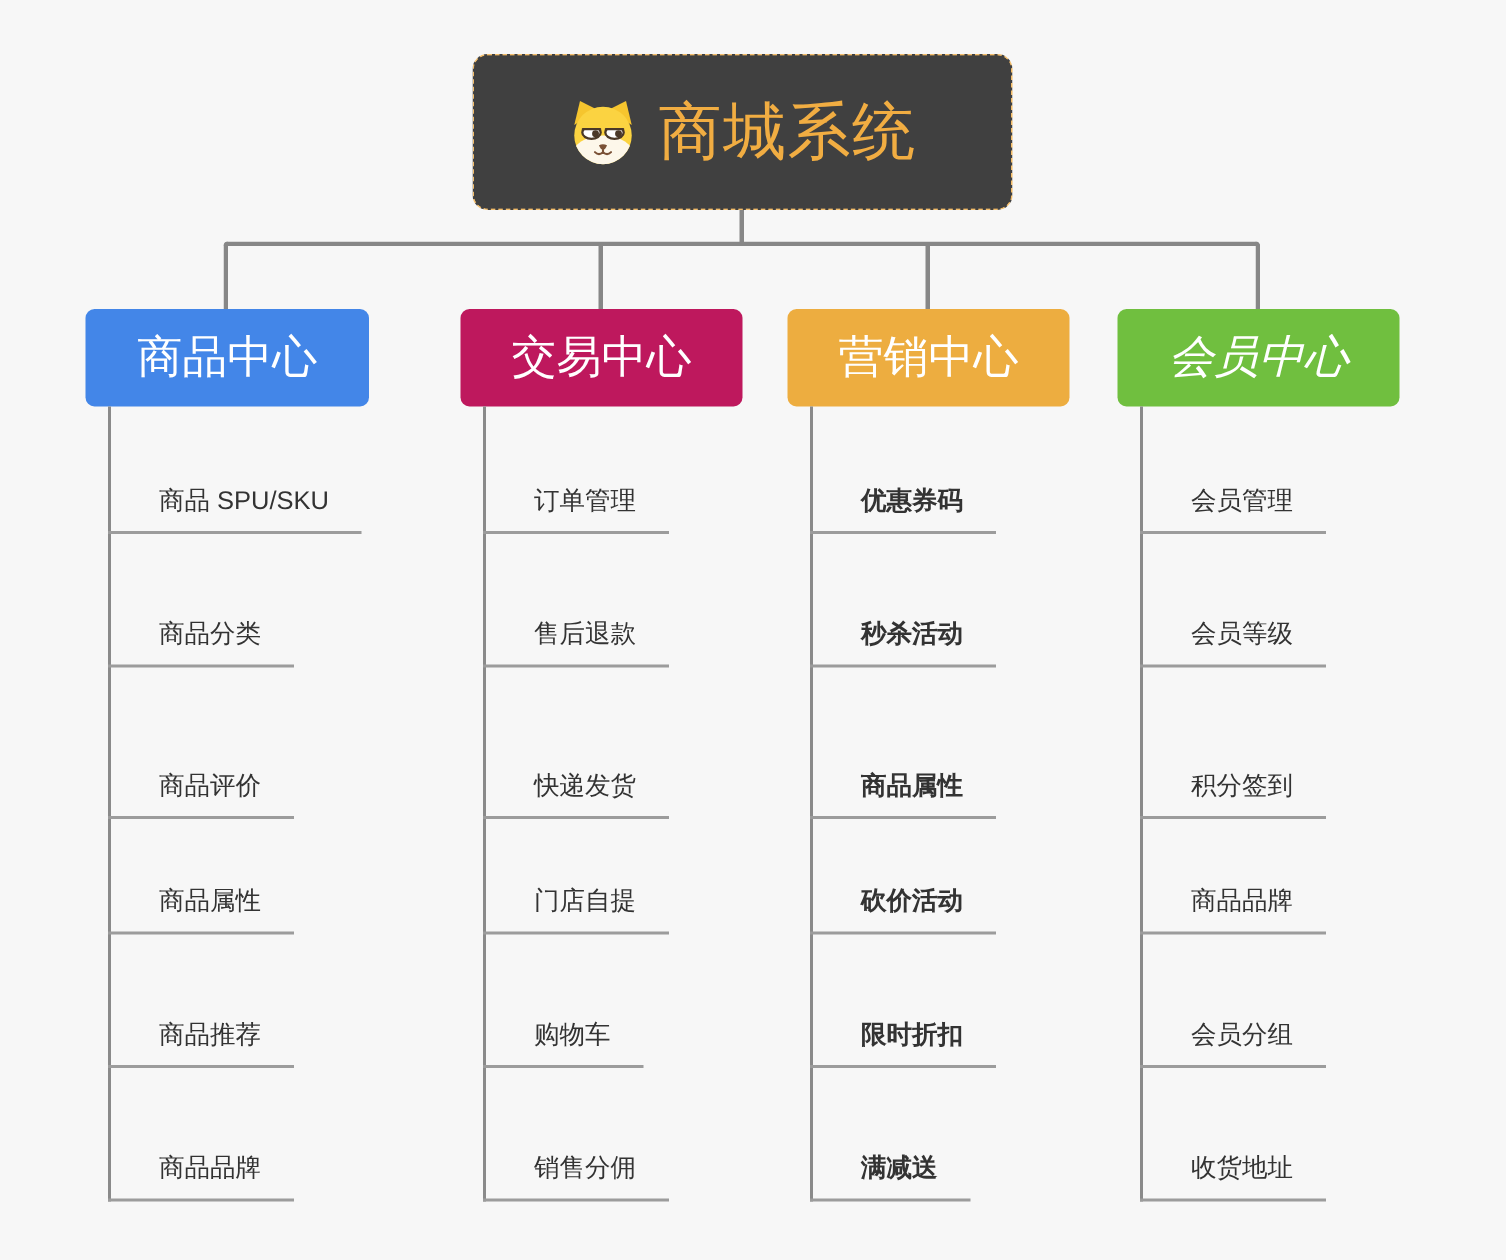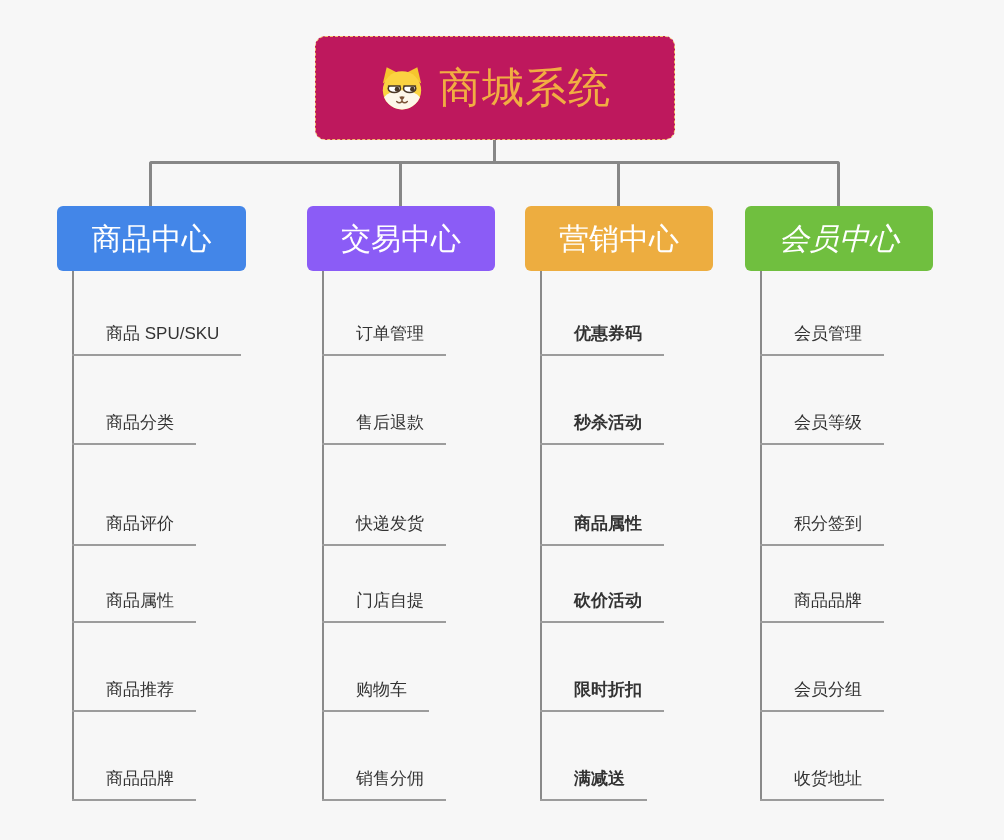--- a/index.html
+++ b/index.html
@@ -14,21 +14,21 @@
     background:#f7f7f7;
     overflow:hidden;
   }
 
   
   .root-node{
     position:absolute;
     left:315px; top:36px;
     width:360px; height:104px;
     box-sizing:border-box;
-    background:#be185d;
+    background:#404040;
     border:1px dashed #f3bd6a;
     border-radius:10px;
     display:flex;
     align-items:center;
     justify-content:center;
     gap:14px;
     cursor:pointer;
   }
   .root-title{
     font-size:42px;
@@ -66,21 +66,21 @@
     line-height:65px;
     box-sizing:border-box;
     border-radius:6px;
     text-align:center;
     color:#ffffff;
     font-size:30px;
     white-space:nowrap;
     cursor:pointer;
   }
   .bh-1{left:57px;  width:189px; background:#4386e8;}
-  .bh-2{left:307px; width:188px; background:#8b5cf6;}
+  .bh-2{left:307px; width:188px; background:#be185d;}
   .bh-3{left:525px; width:188px; background:#edad40;}
   .bh-4{left:745px; width:188px; background:#70bf3f;font-style:italic;}
 
   
   .item{
     position:absolute;
     padding:0 22px 6px 34px;
     border-bottom:2px solid #9c9c9c;
     font-size:17px;
     line-height:28px;

